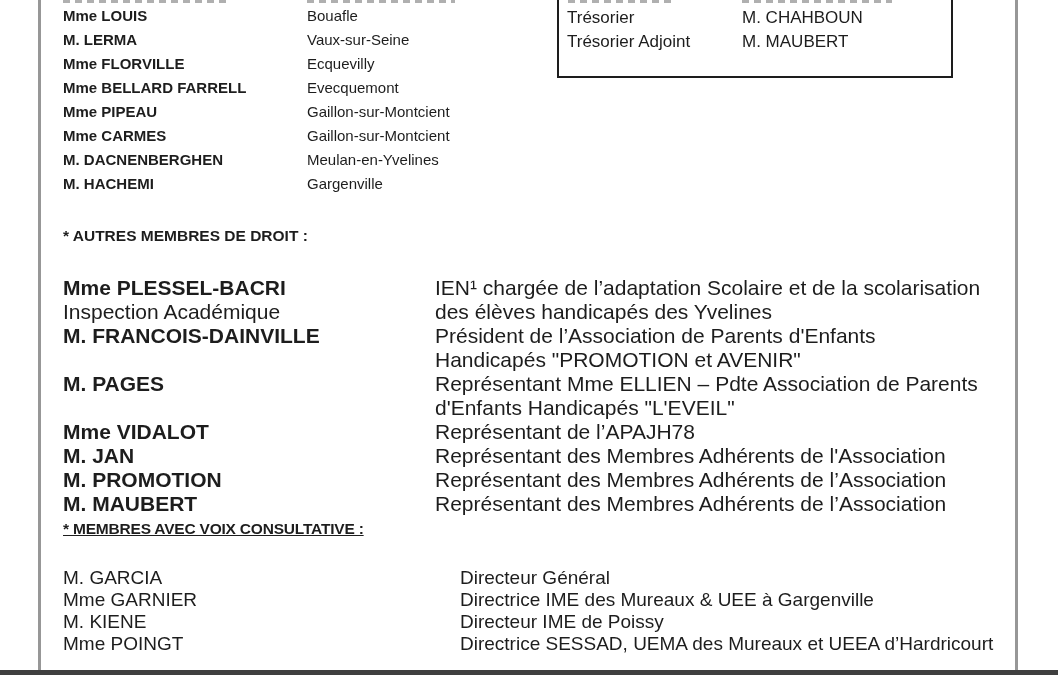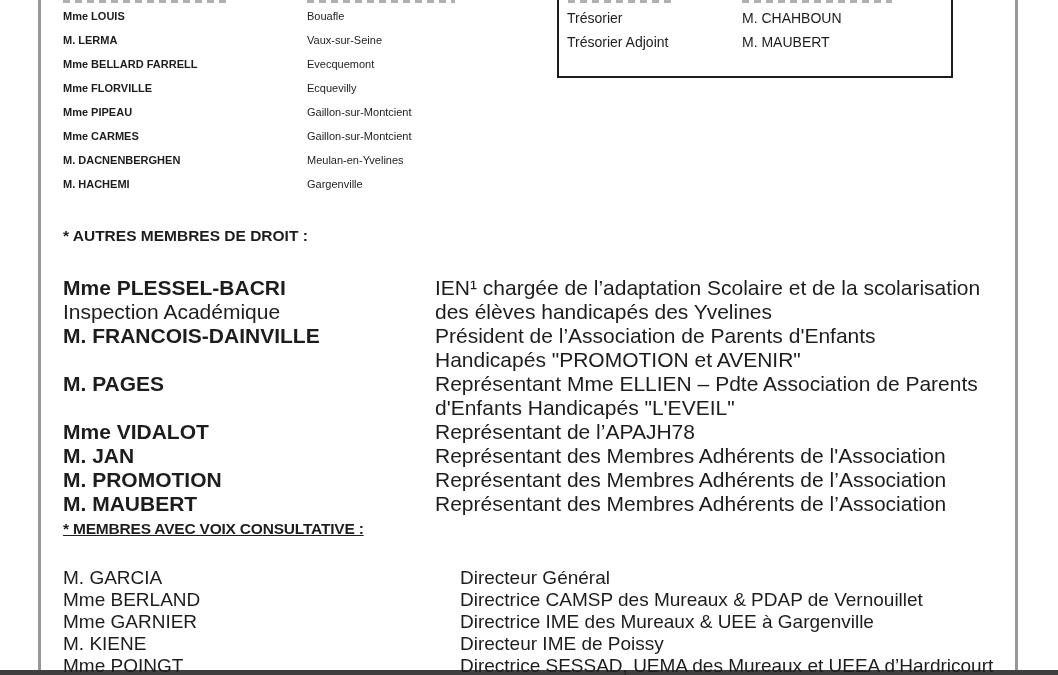--- a/index.html
+++ b/index.html
@@ -14,27 +14,27 @@
   
   .vline{position:absolute;top:0;width:3px;height:671px;background:#979797;}
   .vline.left{left:38px;}
   .vline.right{left:1015px;}
   .bottom-bar{position:absolute;left:0;top:670px;width:1058px;height:5px;background:#3f3f3f;}
   
   .cutoff{position:absolute;top:0;height:3px;opacity:.55;
     background:repeating-linear-gradient(90deg,#6e6e6e 0 7px,transparent 7px 12px);}
   
   .top-list{position:absolute;left:63px;top:4px;}
-  .m-row{height:24px;line-height:24px;white-space:nowrap;font-size:11px;}
+  .m-row{height:24px;line-height:24px;white-space:nowrap;font-size:15px;}
   .m-row .name{display:inline-block;width:244px;font-weight:bold;}
   .m-row .city{display:inline-block;}
   
   .bureau-box{position:absolute;left:557px;top:-8px;width:396px;height:86px;
     border:2px solid #1d1d1d;box-sizing:border-box;padding:12px 0 0 8px;}
-  .b-row{height:24px;line-height:24px;white-space:nowrap;font-size:14px;}
+  .b-row{height:24px;line-height:24px;white-space:nowrap;font-size:17px;}
   .b-row .role{display:inline-block;width:175px;}
   .b-row .holder{display:inline-block;}
   
   .section{position:absolute;left:63px;}
   .sec-title{font-weight:bold;font-size:15.5px;line-height:24px;white-space:nowrap;}
   .section.droit{top:224px;}
   .section.droit .sec-title{margin-bottom:28px;}
   .d-row{height:24px;line-height:24px;white-space:nowrap;font-size:21px;}
   .d-row .dname{display:inline-block;width:372px;font-weight:bold;vertical-align:top;}
   .d-row .dname.plain{font-weight:normal;}
@@ -58,24 +58,24 @@
   <div class="cutoff" style="left:307px;width:148px;"></div>
 
   <div class="top-list">
     <div class="m-row">
       <span class="name">Mme LOUIS</span><span class="city">Bouafle</span>
     </div>
     <div class="m-row">
       <span class="name">M. LERMA</span><span class="city">Vaux-sur-Seine</span>
     </div>
     <div class="m-row">
-      <span class="name">Mme BELLARD FARRELL</span><span class="city">Evecquemont</span>
+      <span class="name">Mme FLORVILLE</span><span class="city">Ecquevilly</span>
     </div>
     <div class="m-row">
-      <span class="name">Mme FLORVILLE</span><span class="city">Ecquevilly</span>
+      <span class="name">Mme BELLARD FARRELL</span><span class="city">Evecquemont</span>
     </div>
     <div class="m-row">
       <span class="name">Mme PIPEAU</span><span class="city">Gaillon-sur-Montcient</span>
     </div>
     <div class="m-row">
       <span class="name">Mme CARMES</span><span class="city">Gaillon-sur-Montcient</span>
     </div>
     <div class="m-row">
       <span class="name">M. DACNENBERGHEN</span><span class="city">Meulan-en-Yvelines</span>
     </div>
@@ -128,23 +128,20 @@
       <span class="dname">M. MAUBERT</span><span class="ddesc">Représentant des Membres Adhérents de l’Association</span>
     </div>
   </div>
 
   <div class="section consult">
     <div class="sec-title">* MEMBRES AVEC VOIX CONSULTATIVE :</div>
     <div class="c-row">
       <span class="cname">M. GARCIA</span><span class="cdesc">Directeur Général</span>
     </div>
     <div class="c-row">
-      <span class="cname">Mme BERLAND</span><span class="cdesc">Directrice CAMSP des Mureaux &amp; PDAP de Vernouillet</span>
-    </div>
-    <div class="c-row">
       <span class="cname">Mme GARNIER</span><span class="cdesc">Directrice IME des Mureaux &amp; UEE à Gargenville</span>
     </div>
     <div class="c-row">
       <span class="cname">M. KIENE</span><span class="cdesc">Directeur IME de Poissy</span>
     </div>
     <div class="c-row">
       <span class="cname">Mme POINGT</span><span class="cdesc">Directrice SESSAD, UEMA des Mureaux et UEEA d’Hardricourt</span>
     </div>
   </div>
 

